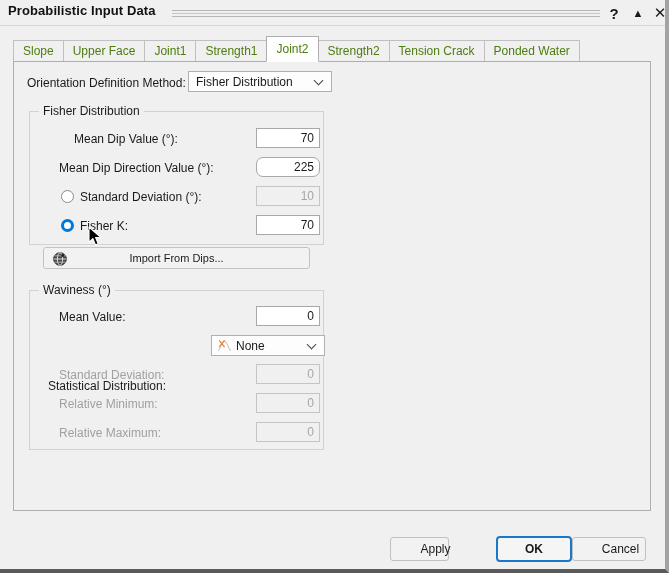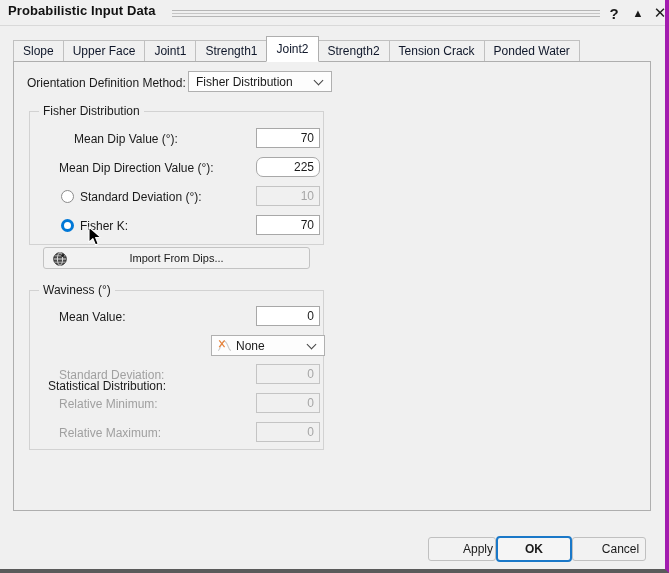--- a/index.html
+++ b/index.html
@@ -8,21 +8,21 @@
     background:#f0f0f0;
     font-family:"Liberation Sans","DejaVu Sans",sans-serif;
     font-size:12px;color:#000;
     overflow:hidden;
     position:relative;
     -webkit-font-smoothing:antialiased;
   }
   .window{
     position:absolute;left:0;top:0;width:669px;height:573px;
     background:#f0f0f0;
-    border-right:4px solid #a21caf;
+    border-right:4px solid #a3a3a3;
     border-bottom:4px solid #5a5a5a;
     box-sizing:border-box;
   }
   
   .titlebar{
     position:absolute;left:0;top:0;width:665px;height:26px;
     background:#f0f0f0;
     border-bottom:1px solid #d9d9d9;
     box-sizing:border-box;
   }
@@ -51,21 +51,21 @@
     position:absolute;left:13px;top:38px;right:14px;height:24px;
   }
   .tab{
     position:relative;float:left;height:22px;margin-top:2px;
     padding:7px 9px;
     display:flex;align-items:center;
     background:#f0f0f0;
     border:1px solid #c0c0c0;
     border-bottom:1px solid #aeaeae;
     margin-right:-1px;
-    font-size:12px;color:#0f172a;white-space:nowrap;
+    font-size:12px;color:#4d7c0f;white-space:nowrap;
     box-sizing:border-box;
     cursor:default;
   }
   .tab.active{
     height:26px;margin-top:-2px;
     background:#ffffff;
     border:1px solid #aeaeae;
     border-bottom:1px solid #ffffff;
     z-index:5;
     font-size:12px;
@@ -277,21 +277,21 @@
         <div class="row-label disabled" style="left:29px;top:106px;">Relative Minimum:</div>
         <div class="tinput disabled" style="left:226px;top:102px;">0</div>
 
         <div class="row-label disabled" style="left:29px;top:135px;">Relative Maximum:</div>
         <div class="tinput disabled" style="left:226px;top:131px;">0</div>
       </div>
 
     </div>
   </div>
 
-  <div class="btn" style="left:428px;top:537px;width:68px;padding-left:32px;">Apply</div>
+  <div class="btn" style="left:390px;top:537px;width:59px;padding-left:32px;">Apply</div>
   <div class="btn default" style="left:496px;top:536px;width:76px;height:26px;font-weight:bold;">OK</div>
   <div class="btn" style="left:572px;top:537px;width:74px;padding-left:23px;">Cancel</div>
 
   <div class="cursor" style="left:88px;top:226px;">
     <svg width="16" height="22" viewBox="0 0 16 22">
       <path d="M1 1 L1 16.2 L4.9 12.6 L7.5 18.9 L10.2 17.7 L7.6 11.6 L12.7 11.3 Z" fill="#000" stroke="#fff" stroke-width="1.1" stroke-linejoin="round"></path>
     </svg>
   </div>
 
 </div>

